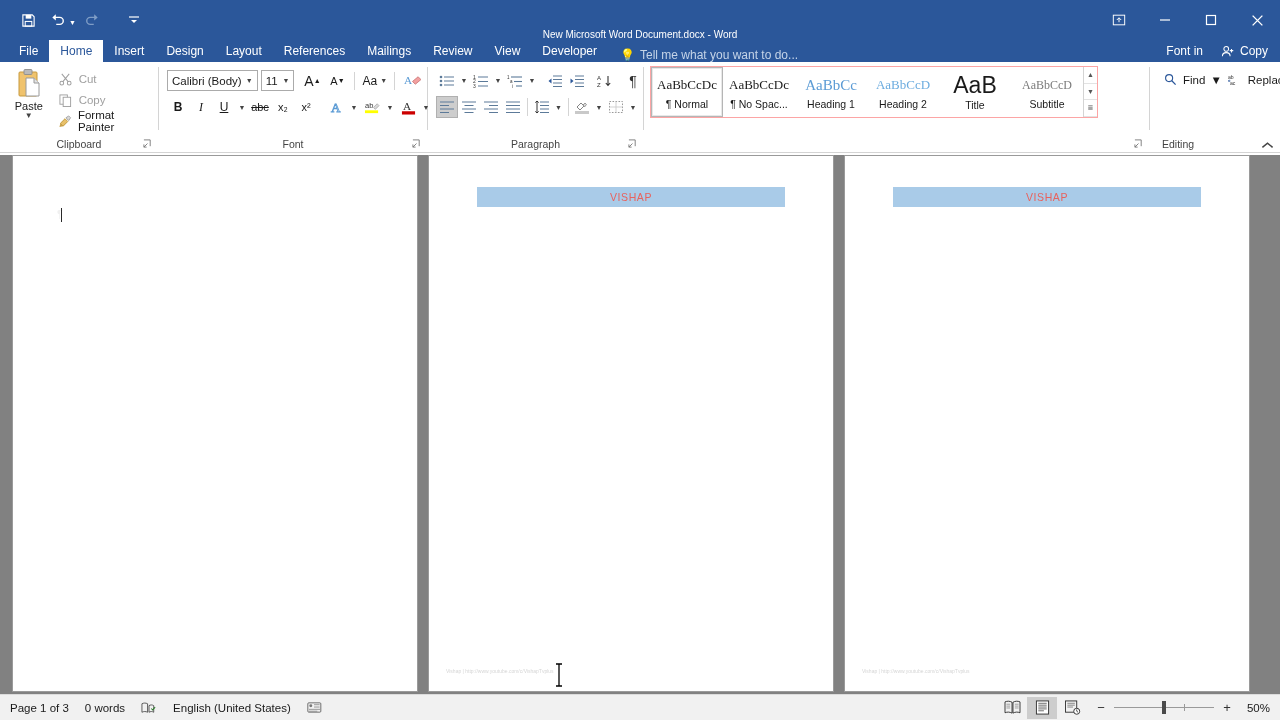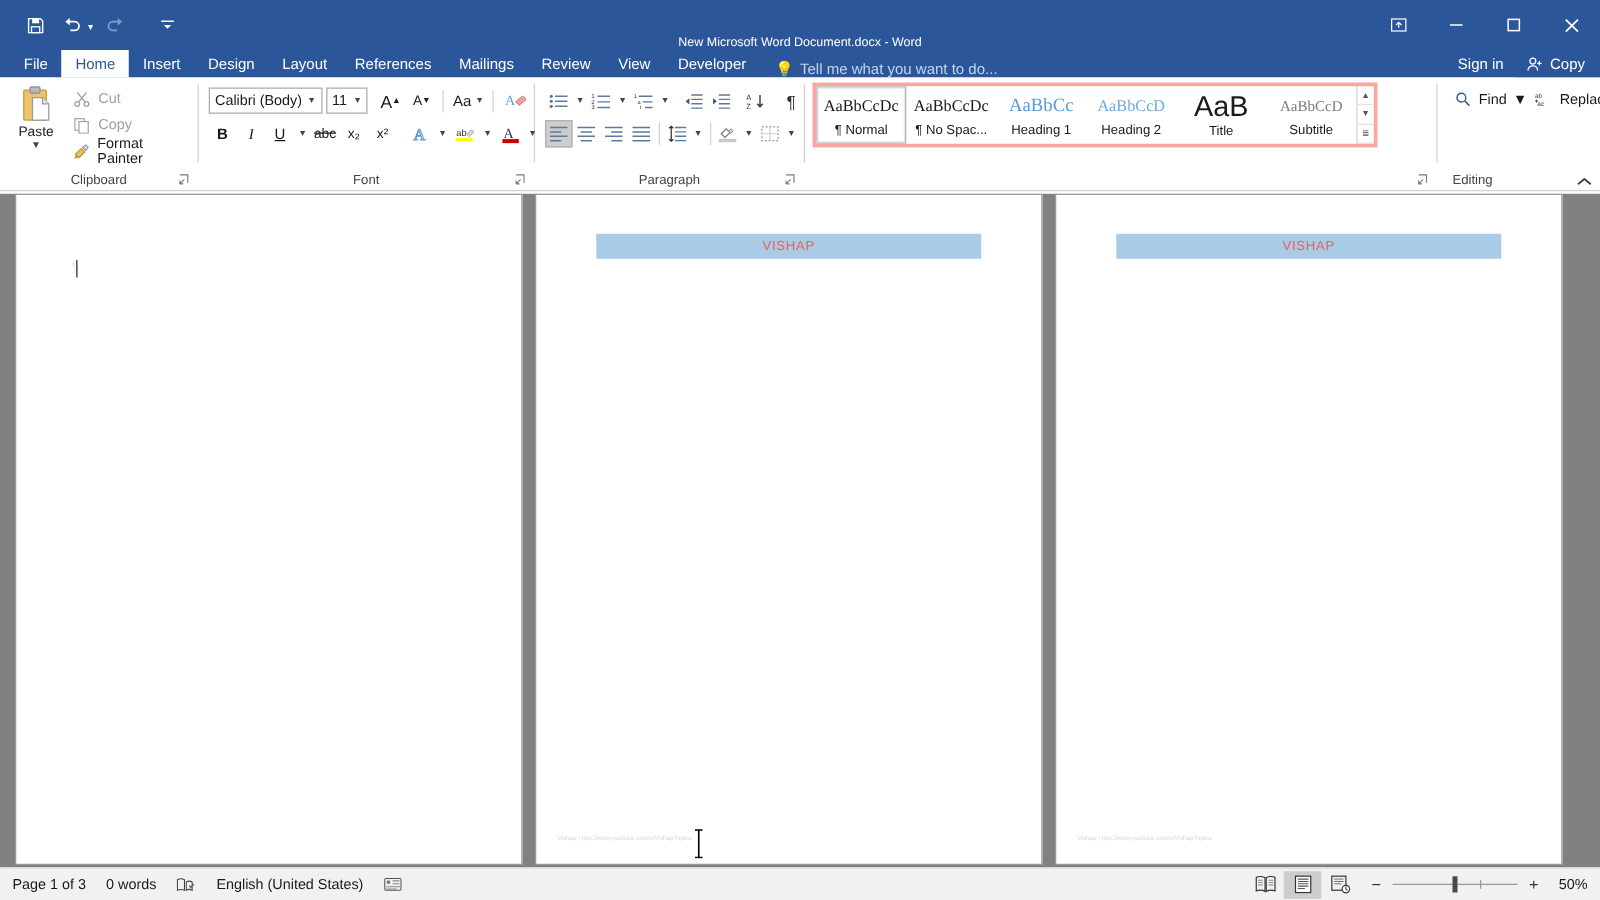--- a/index.html
+++ b/index.html
@@ -114,21 +114,21 @@
 
   
   .g-para { width: 215px; }
   .para-row { display: flex; align-items: center; gap: 0px; height: 26px; padding-top: 3px; }
   .para-row2 { padding-top: 4px; }
   .btn.on { background: #cdcdcd; border: 1px solid #b0b0b0; }
 
   
   .g-styles { flex: 1; min-width: 0; }
   .stylebox {
-    display: flex; border: 3px solid #fca5a5; height: 52px; margin-top: 4px;
+    display: flex; border: 1px solid #fca5a5; height: 52px; margin-top: 4px;
     margin-left: 2px; background: #fff;
   }
   .style-item {
     width: 72px; display: flex; flex-direction: column; align-items: center;
     justify-content: center; border: 1px solid transparent; padding: 2px 0;
   }
   .style-item.sel { border: 1px solid #b5b5b5; background: #fff; box-shadow: inset 0 0 0 1px #e8e8e8; }
   .style-prev { font-size: 13px; color: #1a1a1a; white-space: nowrap; overflow: hidden; line-height: 22px; font-family: "Liberation Serif", serif;}
   .style-name { font-size: 10.5px; color: #1a1a1a; white-space: nowrap; overflow: hidden; margin-top: 2px; }
   .style-scroll {
@@ -266,21 +266,21 @@
   <div class="tab">References</div>
   <div class="tab">Mailings</div>
   <div class="tab">Review</div>
   <div class="tab">View</div>
   <div class="tab">Developer</div>
   <div class="tellme">
     <span class="bulb">💡</span>
     <span>Tell me what you want to do...</span>
   </div>
   <div class="signin-wrap">
-    <div class="signin">Sign in</div>
+    <div class="signin">Font in</div>
     <div class="sharebtn">
       <span>
         <svg width="14" height="13" viewBox="0 0 16 14">
             <circle cx="6" cy="4" r="2.7" fill="none" stroke="#fff" stroke-width="1.2"></circle>
             <path d="M1.6 12.5c0-2.6 2-4.2 4.4-4.2s4.4 1.6 4.4 4.2" fill="none" stroke="#fff" stroke-width="1.2"></path>
             <path d="M12 4v4M10 6h4" stroke="#fff" stroke-width="1.2"></path>
           </svg>
       </span>
       <span>Copy</span>
     </div>

